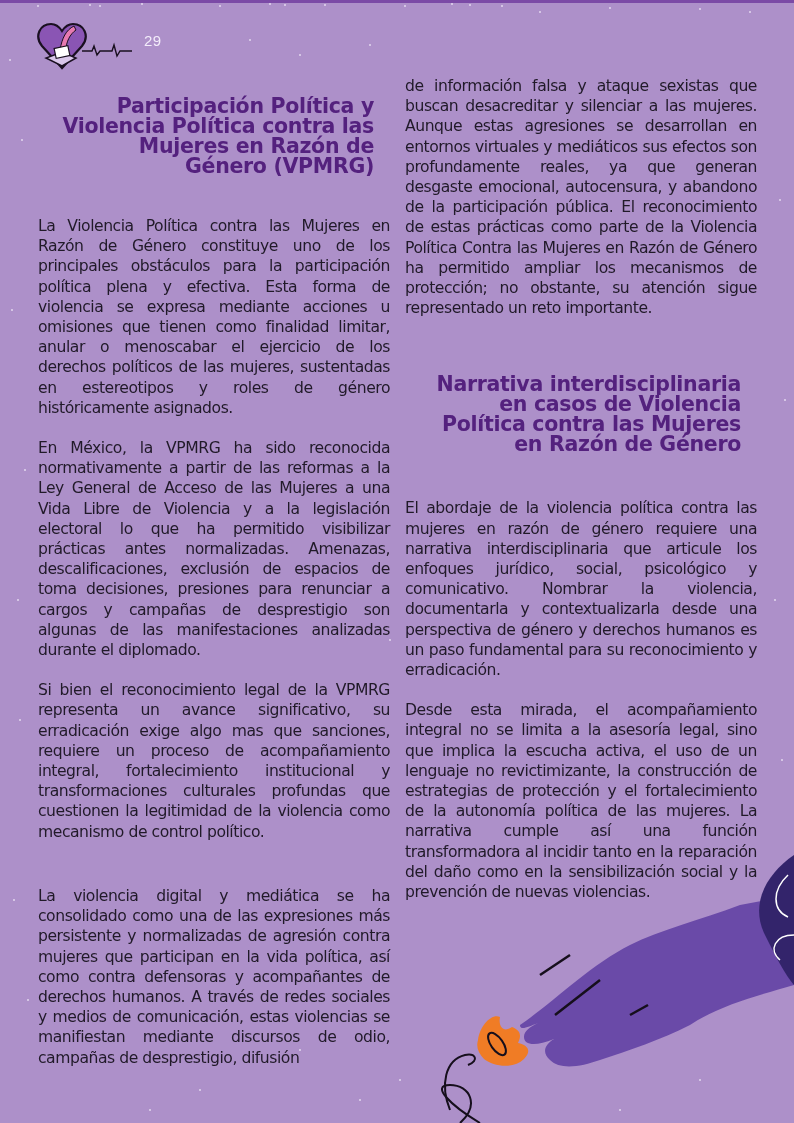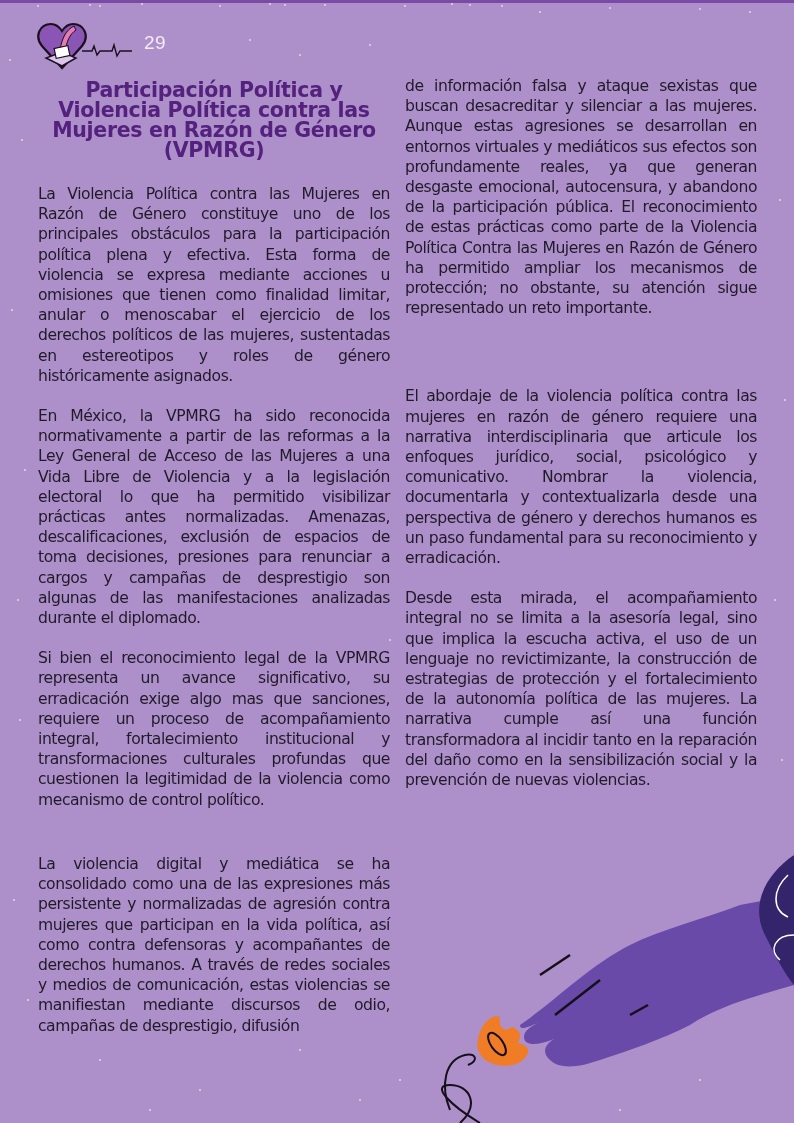--- a/index.html
+++ b/index.html
@@ -5,26 +5,26 @@
   html, body { margin: 0; padding: 0; }
   body {
     width: 794px; height: 1123px; overflow: hidden; position: relative;
     background: #ad90c9;
     font-family: "Liberation Sans", "DejaVu Sans", sans-serif;
     color: #231a2c;
   }
   .top-band { position: absolute; left: 0; top: 0; width: 794px; height: 3px; background: #7b4aa6; }
   .stars { position: absolute; inset: 0; pointer-events: none; }
   .header-logo { position: absolute; left: 36px; top: 20px; width: 100px; height: 54px; }
-  .page-number { position: absolute; left: 144px; top: 32px; font-size: 19px; color: #f3ecfa; letter-spacing: 0.5px; }
+  .page-number { position: absolute; left: 144px; top: 32px; font-size: 15px; color: #f3ecfa; letter-spacing: 0.5px; }
   .col { position: absolute; width: 352px; }
   .col-left { left: 38px; top: 80px; }
   .col-right { left: 405px; top: 76px; }
   h2.section-title {
-    margin: 0; text-align: center; font-weight: 900; color: #54217e;
+    margin: 16px; text-align: right; font-weight: 900; color: #54217e;
     font-size: 20.5px; line-height: 20px; font-family: "DejaVu Sans", sans-serif;
     letter-spacing: -0.3px;
   }
   p.para {
     margin: 0; text-align: justify; font-size: 15.6px; line-height: 20.2px;
     font-family: "DejaVu Sans", sans-serif; letter-spacing: -0.45px; color: #211a29;
   }
   .gap-s { height: 20px; }
   .gap-m { height: 24px; }
   .gap-t { height: 28px; }
@@ -99,20 +99,21 @@
   <p class="para">Si bien el reconocimiento legal de la VPMRG representa un avance significativo, su erradicación exige algo mas que sanciones, requiere un proceso de acompañamiento integral, fortalecimiento institucional y transformaciones culturales profundas que cuestionen la legitimidad de la violencia como mecanismo de control político.</p>
   <div class="gap-s"></div>
   <div class="gap-m"></div>
   <p class="para">La violencia digital y mediática se ha consolidado como una de las expresiones más persistente y normalizadas de agresión contra mujeres que participan en la vida política, así como contra defensoras y acompañantes de derechos humanos. A través de redes sociales y medios de comunicación, estas violencias se manifiestan mediante discursos de odio, campañas de desprestigio, difusión</p>
 </div>
 
 <div class="col col-right">
   <p class="para">de información falsa y ataque sexistas que buscan desacreditar y silenciar a las mujeres. Aunque estas agresiones se desarrollan en entornos virtuales y mediáticos sus efectos son profundamente reales, ya que generan desgaste emocional, autocensura, y abandono de la participación pública. El reconocimiento de estas prácticas como parte de la Violencia Política Contra las Mujeres en Razón de Género ha permitido ampliar los mecanismos de protección; no obstante, su atención sigue representado un reto importante.</p>
   <div class="gap-s"></div>
   <div class="gap-s"></div>
+  <h2 class="section-title">Narrativa interdisciplinaria en casos de Violencia Política contra las Mujeres en Razón de Género</h2>
   <div class="gap-t"></div>
   <p class="para">El abordaje de la violencia política contra las mujeres en razón de género requiere una narrativa interdisciplinaria que articule los enfoques jurídico, social, psicológico y comunicativo. Nombrar la violencia, documentarla y contextualizarla desde una perspectiva de género y derechos humanos es un paso fundamental para su reconocimiento y erradicación.</p>
   <div class="gap-s"></div>
   <p class="para">Desde esta mirada, el acompañamiento integral no se limita a la asesoría legal, sino que implica la escucha activa, el uso de un lenguaje no revictimizante, la construcción de estrategias de protección y el fortalecimiento de la autonomía política de las mujeres. La narrativa cumple así una función transformadora al incidir tanto en la reparación del daño como en la sensibilización social y la prevención de nuevas violencias.</p>
 </div>
 
 <svg class="illustration" viewBox="0 0 374 268">
   <path d="M60 268 C30 250 10 230 30 230 C50 230 60 250 40 268" fill="none" stroke="#160f1c" stroke-width="2"></path>
   <path d="M30 255 C20 230 25 205 45 200 C55 198 60 205 48 210" fill="none" stroke="#160f1c" stroke-width="2"></path>
   <path d="M58 185 C60 170 72 158 80 162 C78 172 84 178 92 172 C100 175 102 180 98 188 C108 190 112 196 104 204 C94 214 74 212 64 204 C58 198 56 192 58 185 Z" fill="#f07c25"></path>

